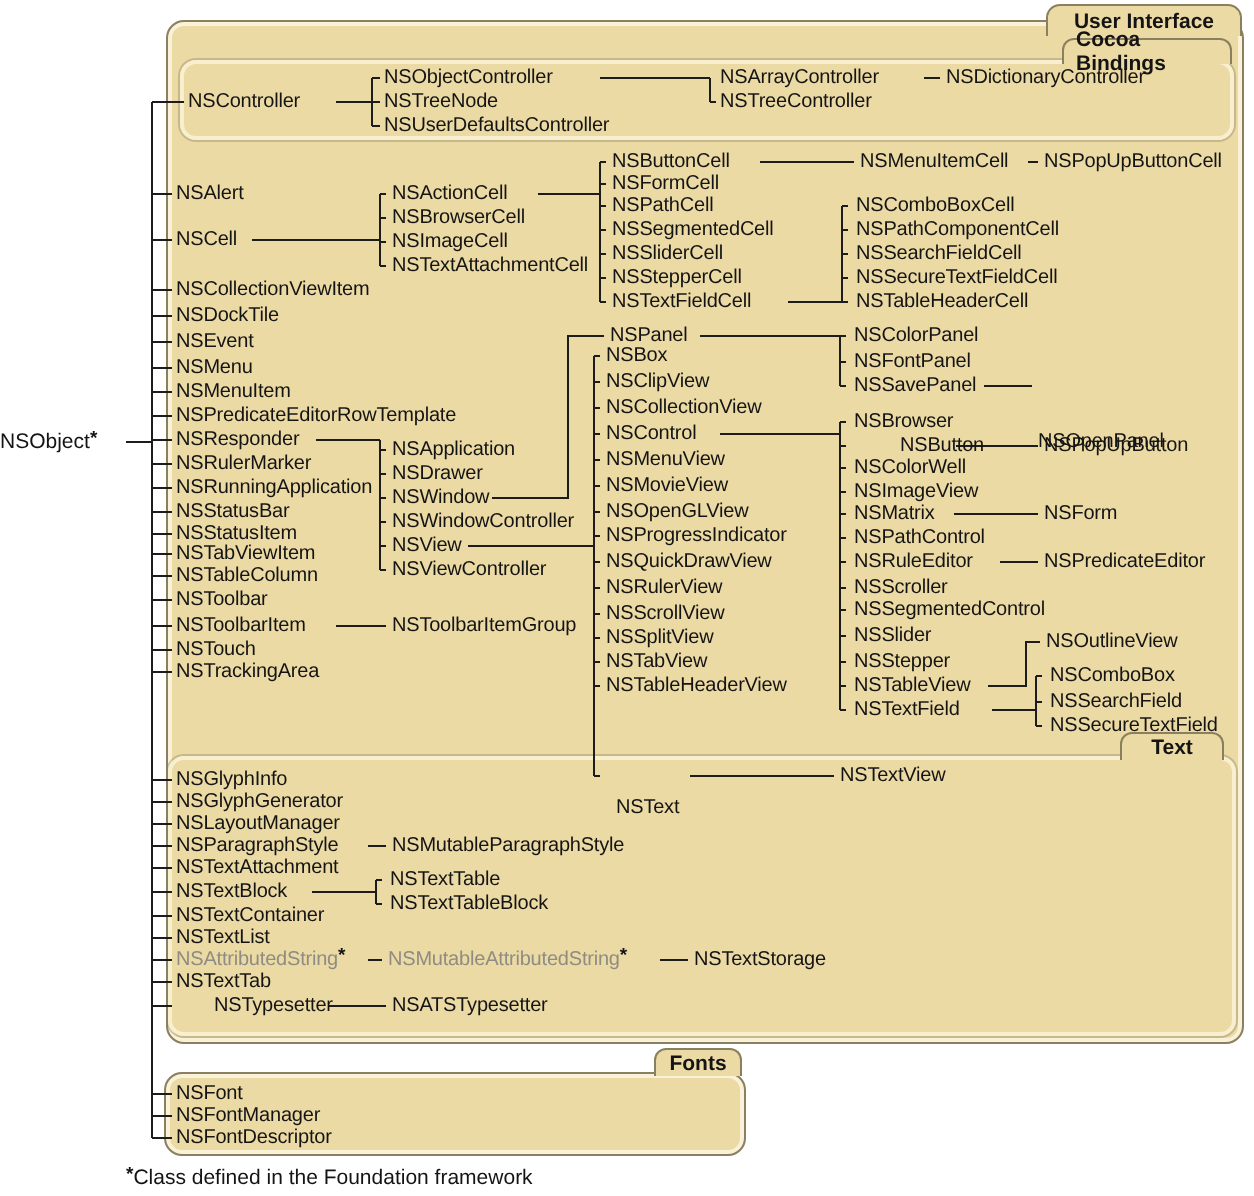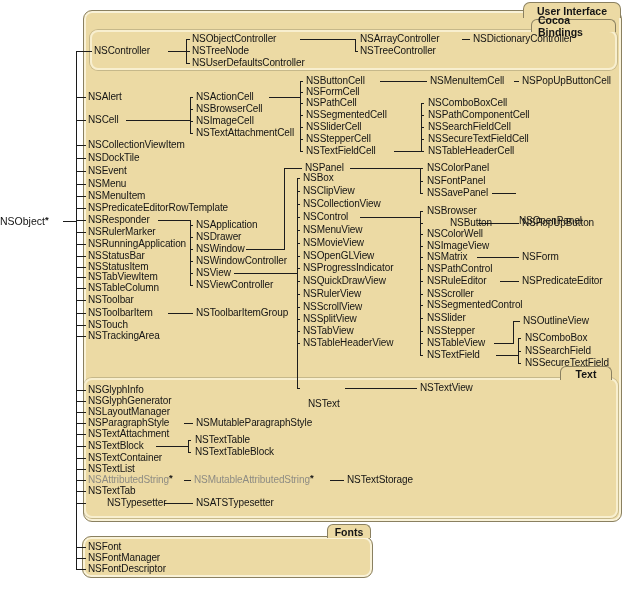--- a/index.html
+++ b/index.html
@@ -298,13 +298,14 @@
       <div class="node gray" style="left: 194px; top: 480px;"><span>NSMutableAttributedString</span><span class="star">*</span></div>
       <div class="node" style="left: 347px; top: 480px;"><span>NSTextStorage</span></div>
       <div class="node" style="left: 88px; top: 491px;"><span>NSTextTab</span></div>
       <div class="node" style="left: 88px; top: 503px; margin-left: 19px;"><span>NSTypesetter</span></div>
       <div class="node" style="left: 196px; top: 503px;"><span>NSATSTypesetter</span></div>
       <div class="node" style="left: 88px; top: 547px;"><span>NSFont</span></div>
       <div class="node" style="left: 88px; top: 558px;"><span>NSFontManager</span></div>
       <div class="node" style="left: 88px; top: 569px;"><span>NSFontDescriptor</span></div>
     </div>
 
+  <div class="footnote"><span class="star">*</span><span>Class defined in the Foundation framework</span></div>
 </div>
 
 </body></html>

